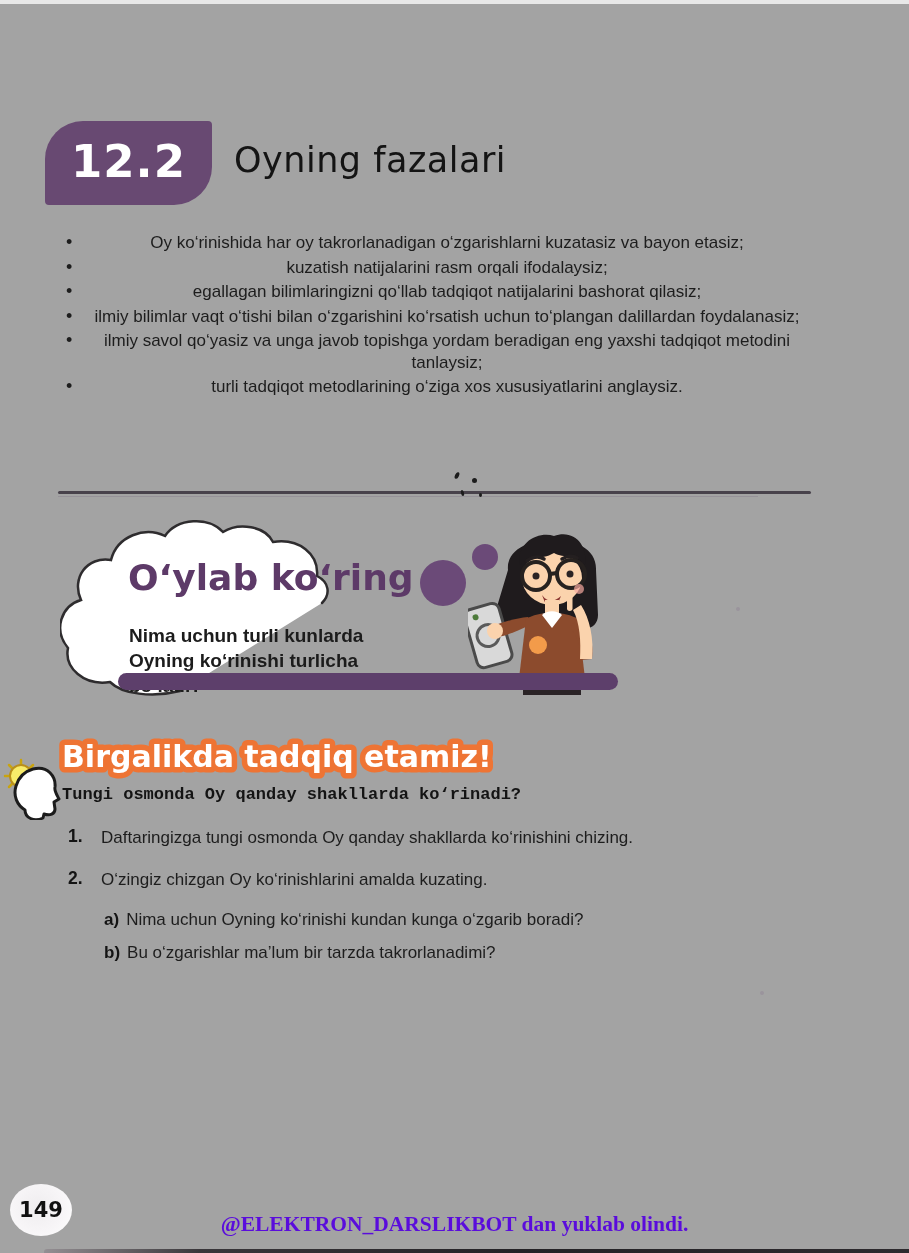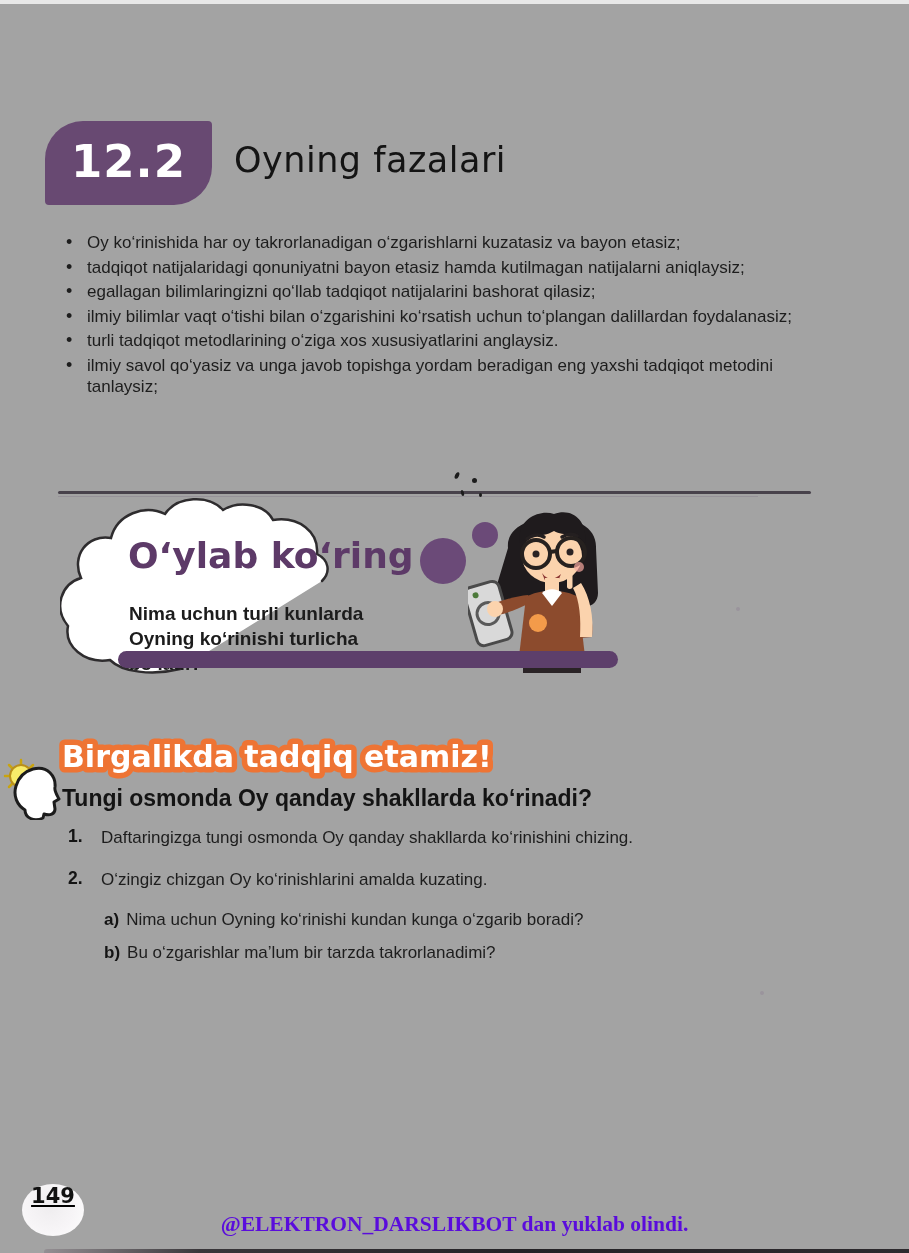--- a/index.html
+++ b/index.html
@@ -29,21 +29,21 @@
   .page-title {
     position: absolute; left: 234px; top: 136px;
     font-family: "DejaVu Sans", sans-serif;
     font-weight: normal; font-size: 35px; color: #141414;
     letter-spacing: 0.5px;
   }
 
   
   .objectives { position: absolute; left: 62px; top: 228px; width: 745px; }
   .objectives-lead { font-weight: bold; font-size: 18px; color: #151515; margin-bottom: 5px; }
-  .objectives ul { list-style: none; }
+  .objectives ul { list-style: none; text-align: center; }
   .objectives li {
     position: relative; padding-left: 25px;
     font-size: 17px; line-height: 21.5px; color: #1d1d1d;
     margin-bottom: 3px;
   }
   .objectives li::before {
     content: "•"; position: absolute; left: 4px; top: 0;
     font-size: 18px; color: #1d1d1d;
   }
 
@@ -61,21 +61,21 @@
   .speck { position: absolute; background: #1c1c1c; border-radius: 50%; }
   .speck1 { left: 455px; top: 468px; width: 4px; height: 7px; transform: rotate(25deg); }
   .speck2 { left: 472px; top: 474px; width: 5px; height: 5px; }
   .speck3 { left: 461px; top: 486px; width: 3px; height: 6px; transform: rotate(-15deg); }
   .speck4 { left: 479px; top: 489px; width: 3px; height: 4px; }
   .dot-artifact { position: absolute; background: #9a949c; border-radius: 50%; width: 4px; height: 4px; }
   .dot-a1 { left: 736px; top: 603px; }
   .dot-a2 { left: 760px; top: 987px; }
 
   
-  .think-section { position: absolute; left: 0; top: 487px; width: 909px; height: 195px; }
+  .think-section { position: absolute; left: 0; top: 509px; width: 909px; height: 195px; }
   .cloud-svg { position: absolute; left: 60px; top: 4px; }
   .think-title {
     position: absolute; left: 128px; top: 44px;
     font-family: "DejaVu Sans", sans-serif;
     font-weight: bold; font-size: 36px; color: #5d3a68;
   }
   .think-question {
     position: absolute; left: 129px; top: 110px; width: 300px;
     font-size: 19px; font-weight: 600; color: #1c1c1c; line-height: 25px;
   }
@@ -88,40 +88,40 @@
     position: absolute; left: 118px; top: 160px;
     width: 500px; height: 17px; background: #5d3f6b;
     border-radius: 9px; z-index: 5;
   }
 
   
   .research-badge-svg { position: absolute; left: 52px; top: 723px; }
   .head-icon-svg { position: absolute; left: 3px; top: 752px; }
   .research-heading {
     position: absolute; left: 62px; top: 781px;
-    font-family: Liberation Sans, sans-serif;
-    font-weight: bold; font-size: 23px; color: #141414;
+    font-family: Liberation Mono, monospace;
+    font-weight: bold; font-size: 17px; color: #141414;
   }
   .task-list { position: absolute; left: 68px; top: 822px; width: 760px; }
   .task-row { display: flex; margin-bottom: 19px; }
   .task-num {
     font-weight: bold; font-size: 17.5px; color: #141414;
     width: 33px; flex-shrink: 0;
   }
   .task-text { font-size: 17px; color: #1d1d1d; line-height: 22px; padding-top: 1px; text-align: right; }
   .subtask-row { display: flex; margin: 13px 0 0 36px; }
   .subtask-label { font-weight: bold; font-size: 17px; color: #141414; margin-right: 7px; }
   .subtask-text { font-size: 17px; color: #1d1d1d; }
 
   
   .page-number-wrap {
-    position: absolute; left: 22px; top: 1180px;
+    position: absolute; left: 10px; top: 1180px;
     width: 62px; height: 52px; border-radius: 50%;
     background: radial-gradient(circle at 45% 45%, #efedef 0%, #f7f5f7 55%, #fefefe 100%);
-    display: flex; align-items: flex-start; justify-content: center; text-decoration: underline;
+    display: flex; align-items: center; justify-content: center;
   }
   .page-number {
     font-family: "DejaVu Sans", sans-serif;
     font-weight: bold; font-size: 21px; color: #111111;
   }
   .footer-note {
     position: absolute; left: 0; top: 1208px; width: 100%;
     text-align: center;
     font-family: "Liberation Serif", serif;
     font-weight: bold; font-size: 21.5px; color: #5a0cdc;
@@ -139,25 +139,25 @@
 <div class="page">
 
   <div class="lesson-badge">
     <span>12.2</span>
   </div>
   <h1 class="page-title">Oyning fazalari</h1>
 
   <div class="objectives">
     <ul>
       <li>Oy ko‘rinishida har oy takrorlanadigan o‘zgarishlarni kuzatasiz va bayon etasiz;</li>
-      <li>tadqiqot natijalaridagi qonuniyatni bayon etasiz hamda kutilmagan natijalarni aniqlaysiz;</li>
+      <li>kuzatish natijalarini rasm orqali ifodalaysiz;</li>
       <li>egallagan bilimlaringizni qo‘llab tadqiqot natijalarini bashorat qilasiz;</li>
       <li>ilmiy bilimlar vaqt o‘tishi bilan o‘zgarishini ko‘rsatish uchun to‘plangan dalillardan foydalanasiz;</li>
+      <li>ilmiy savol qo‘yasiz va unga javob topishga yordam beradigan eng yaxshi tadqiqot metodini tanlaysiz;</li>
       <li>turli tadqiqot metodlarining o‘ziga xos xususiyatlarini anglaysiz.</li>
-      <li>ilmiy savol qo‘yasiz va unga javob topishga yordam beradigan eng yaxshi tadqiqot metodini tanlaysiz;</li>
     </ul>
   </div>
 
   <div class="divider"></div>
   <div class="divider-echo"></div>
   <div class="speck speck1"></div>
   <div class="speck speck2"></div>
   <div class="speck speck3"></div>
   <div class="speck speck4"></div>
   <div class="dot-artifact dot-a1"></div>

